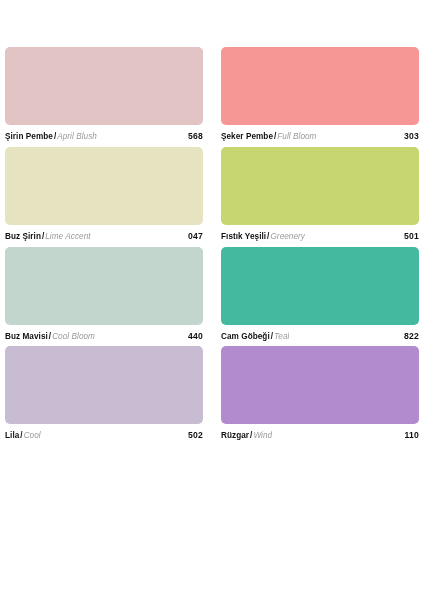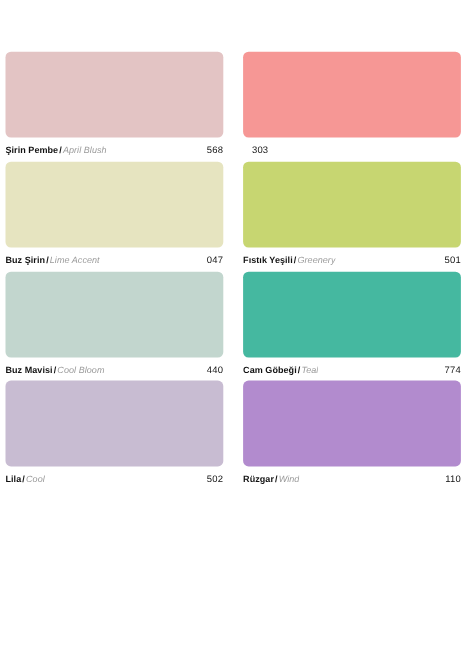--- a/index.html
+++ b/index.html
@@ -59,21 +59,21 @@
     color: #111111;
     padding: 0 1px;
   }
   .name-en {
     font-style: italic;
     color: #9a9a9a;
     font-weight: normal;
   }
   .swatch-code {
     font-size: 8.6px;
-    font-weight: normal;
+    font-weight: bold;
     color: #111111;
     letter-spacing: 0.2px;
     padding-left: 8px;
     flex: 0 0 auto;
   }
 </style>
 </head>
 <body>
 
 <div id="swatch-grid">
@@ -83,20 +83,23 @@
       <div class="swatch-names">
         <span class="name-tr">Şirin Pembe</span><span class="name-sep">/</span><span class="name-en">April Blush</span>
       </div>
       <div class="swatch-code">568</div>
     </div>
   </div>
 
   <div class="swatch-cell">
     <div class="swatch-chip" style="background: rgb(246, 151, 149);"></div>
     <div class="swatch-caption">
+      <div class="swatch-names">
+        <span class="name-tr">Şeker Pembe</span><span class="name-sep">/</span><span class="name-en">Full Bloom</span>
+      </div>
       <div class="swatch-code">303</div>
     </div>
   </div>
 
   <div class="swatch-cell">
     <div class="swatch-chip" style="background: rgb(230, 228, 192);"></div>
     <div class="swatch-caption">
       <div class="swatch-names">
         <span class="name-tr">Buz Şirin</span><span class="name-sep">/</span><span class="name-en">Lime Accent</span>
       </div>
@@ -123,21 +126,21 @@
       <div class="swatch-code">440</div>
     </div>
   </div>
 
   <div class="swatch-cell">
     <div class="swatch-chip" style="background: rgb(69, 184, 160);"></div>
     <div class="swatch-caption">
       <div class="swatch-names">
         <span class="name-tr">Cam Göbeği</span><span class="name-sep">/</span><span class="name-en">Teal</span>
       </div>
-      <div class="swatch-code">774</div>
+      <div class="swatch-code">822</div>
     </div>
   </div>
 
   <div class="swatch-cell">
     <div class="swatch-chip" style="background: rgb(200, 188, 210);"></div>
     <div class="swatch-caption">
       <div class="swatch-names">
         <span class="name-tr">Lila</span><span class="name-sep">/</span><span class="name-en">Cool</span>
       </div>
       <div class="swatch-code">502</div>

